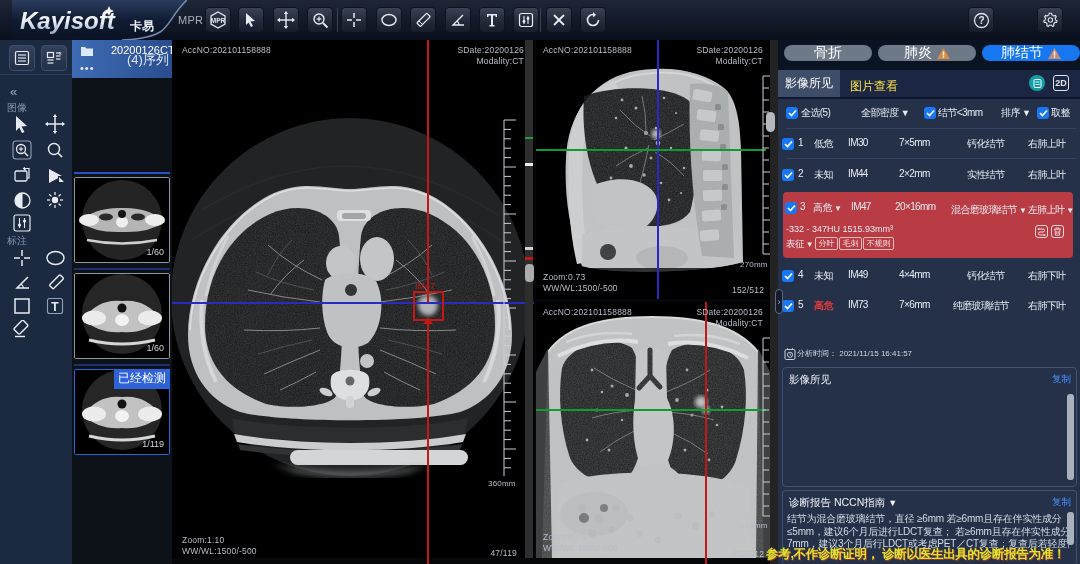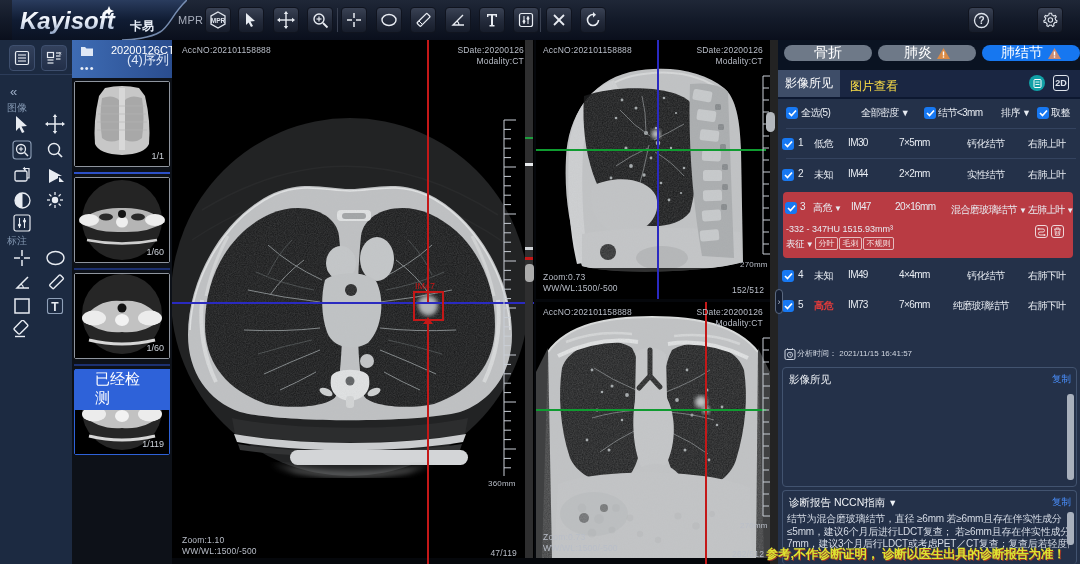--- a/index.html
+++ b/index.html
@@ -324,28 +324,20 @@
     <svg class="abs" style="left:8px;top:5px" width="14" height="12" viewBox="0 0 14 12">
         <path d="M1,2 L5,2 L6.5,3.5 L13,3.5 L13,11 L1,11 Z" fill="#dfe8f6"></path>
       </svg>
     <div class="abs" style="left:39px;top:4px;width:130px;color:#fff;font-size:11px">20200126CT</div>
     <div class="abs" style="left:80px;top:61px;color:#dce6f6;font-size:11px"></div>
   </div>
   <div class="abs" style="left:80px;top:62px;color:#e8eef8;font-size:11px;letter-spacing:1px">•••</div>
   <div class="abs" style="left:127px;top:51px;color:#dce6f6;font-size:13px">(4)序列</div>
   <div class="abs" style="left:72px;top:40px;width:100px;height:38px;background:linear-gradient(90deg,#3e6cb4,#2a4d8f);z-index:-1"></div>
 
-  <div class="thumb abs" style="top:81px"><svg width="94" height="84" viewBox="0 0 94 84">
-    <rect width="94" height="84" fill="#000"></rect>
-    <path d="M30,6 Q47,2 64,6 L70,14 Q76,40 74,62 Q70,72 47,73 Q24,72 20,62 Q18,40 24,14 Z" fill="#c7c7c7"></path>
-    <path d="M27,16 Q38,12 44,18 L44,58 Q34,62 27,56 Q24,36 27,16 Z" fill="#a8a8a8"></path>
-    <path d="M67,16 Q56,12 50,18 L50,58 Q60,62 67,56 Q70,36 67,16 Z" fill="#a8a8a8"></path>
-    <rect x="44" y="6" width="6" height="62" fill="#d8d8d8"></rect>
-    <path d="M24,24 L70,24 M23,32 L71,32 M22,40 L72,40 M22,48 L72,48" stroke="#b5b5b5" stroke-width="1" fill="none" opacity="0.6"></path>
-  </svg><span class="tlab">1/1</span></div>
   <div class="tsep abs" style="top:172px"></div>
 
   <div class="thumb abs" style="top:177px"><svg width="94" height="84" viewBox="0 0 94 84">
     <rect width="94" height="84" fill="#000"></rect>
     <circle cx="47" cy="42" r="40" fill="#242424"></circle>
     <path d="M4,44 Q20,29 47,30 Q74,29 90,44 Q74,55 47,54 Q20,55 4,44 Z" fill="#b5b5b5"></path>
     <ellipse cx="14" cy="42" rx="10" ry="6" fill="#ededed"></ellipse>
     <ellipse cx="80" cy="42" rx="10" ry="6" fill="#ededed"></ellipse>
     <ellipse cx="47" cy="44" rx="6" ry="5.5" fill="#efefef"></ellipse>
     <circle cx="47" cy="36" r="4" fill="#141414"></circle>
@@ -370,21 +362,21 @@
   <div class="thumb abs" style="top:369px;border:1px solid #2e62d9"><svg width="94" height="84" viewBox="0 0 94 84">
     <rect width="94" height="84" fill="#000"></rect>
     <circle cx="47" cy="40" r="40" fill="#262626"></circle>
     <path d="M8,45 Q24,24 47,27 Q70,24 86,45 Q70,60 47,58 Q24,60 8,45 Z" fill="#c2c2c2"></path>
     <ellipse cx="19" cy="44" rx="12" ry="7.5" fill="#ececec"></ellipse>
     <ellipse cx="75" cy="44" rx="12" ry="7.5" fill="#ececec"></ellipse>
     <ellipse cx="47" cy="46" rx="7" ry="6" fill="#f2f2f2"></ellipse>
     <circle cx="47" cy="34" r="4.5" fill="#111"></circle>
     <path d="M14,66 Q47,74 80,66" stroke="#d6d6d6" stroke-width="3" fill="none"></path>
   </svg><span class="tlab">1/119</span>
-    <div class="abs" style="right:-1px;top:-1px;background:#2e62d9;color:#fff;font-size:15px;padding:1px 20px 2px">已经检测</div>
+    <div class="abs" style="right:-1px;top:-1px;background:#2e62d9;color:#fff;font-size:12px;padding:1px 4px 2px">已经检测</div>
   </div>
 
   <div id="vp-axial" class="vp abs" style="left:172px;top:40px;width:362px;height:518px">
     <svg width="362" height="518" viewBox="0 0 362 518">
       <defs>
         <filter id="noise1" x="0" y="0" width="100%" height="100%">
           <feTurbulence type="fractalNoise" baseFrequency="0.9" numOctaves="2" result="n"></feTurbulence>
           <feColorMatrix in="n" type="matrix" values="0 0 0 0 0.5  0 0 0 0 0.5  0 0 0 0 0.5  0 0 0 0.9 0"></feColorMatrix>
           <feComposite operator="in" in2="SourceGraphic"></feComposite>
         </filter>

